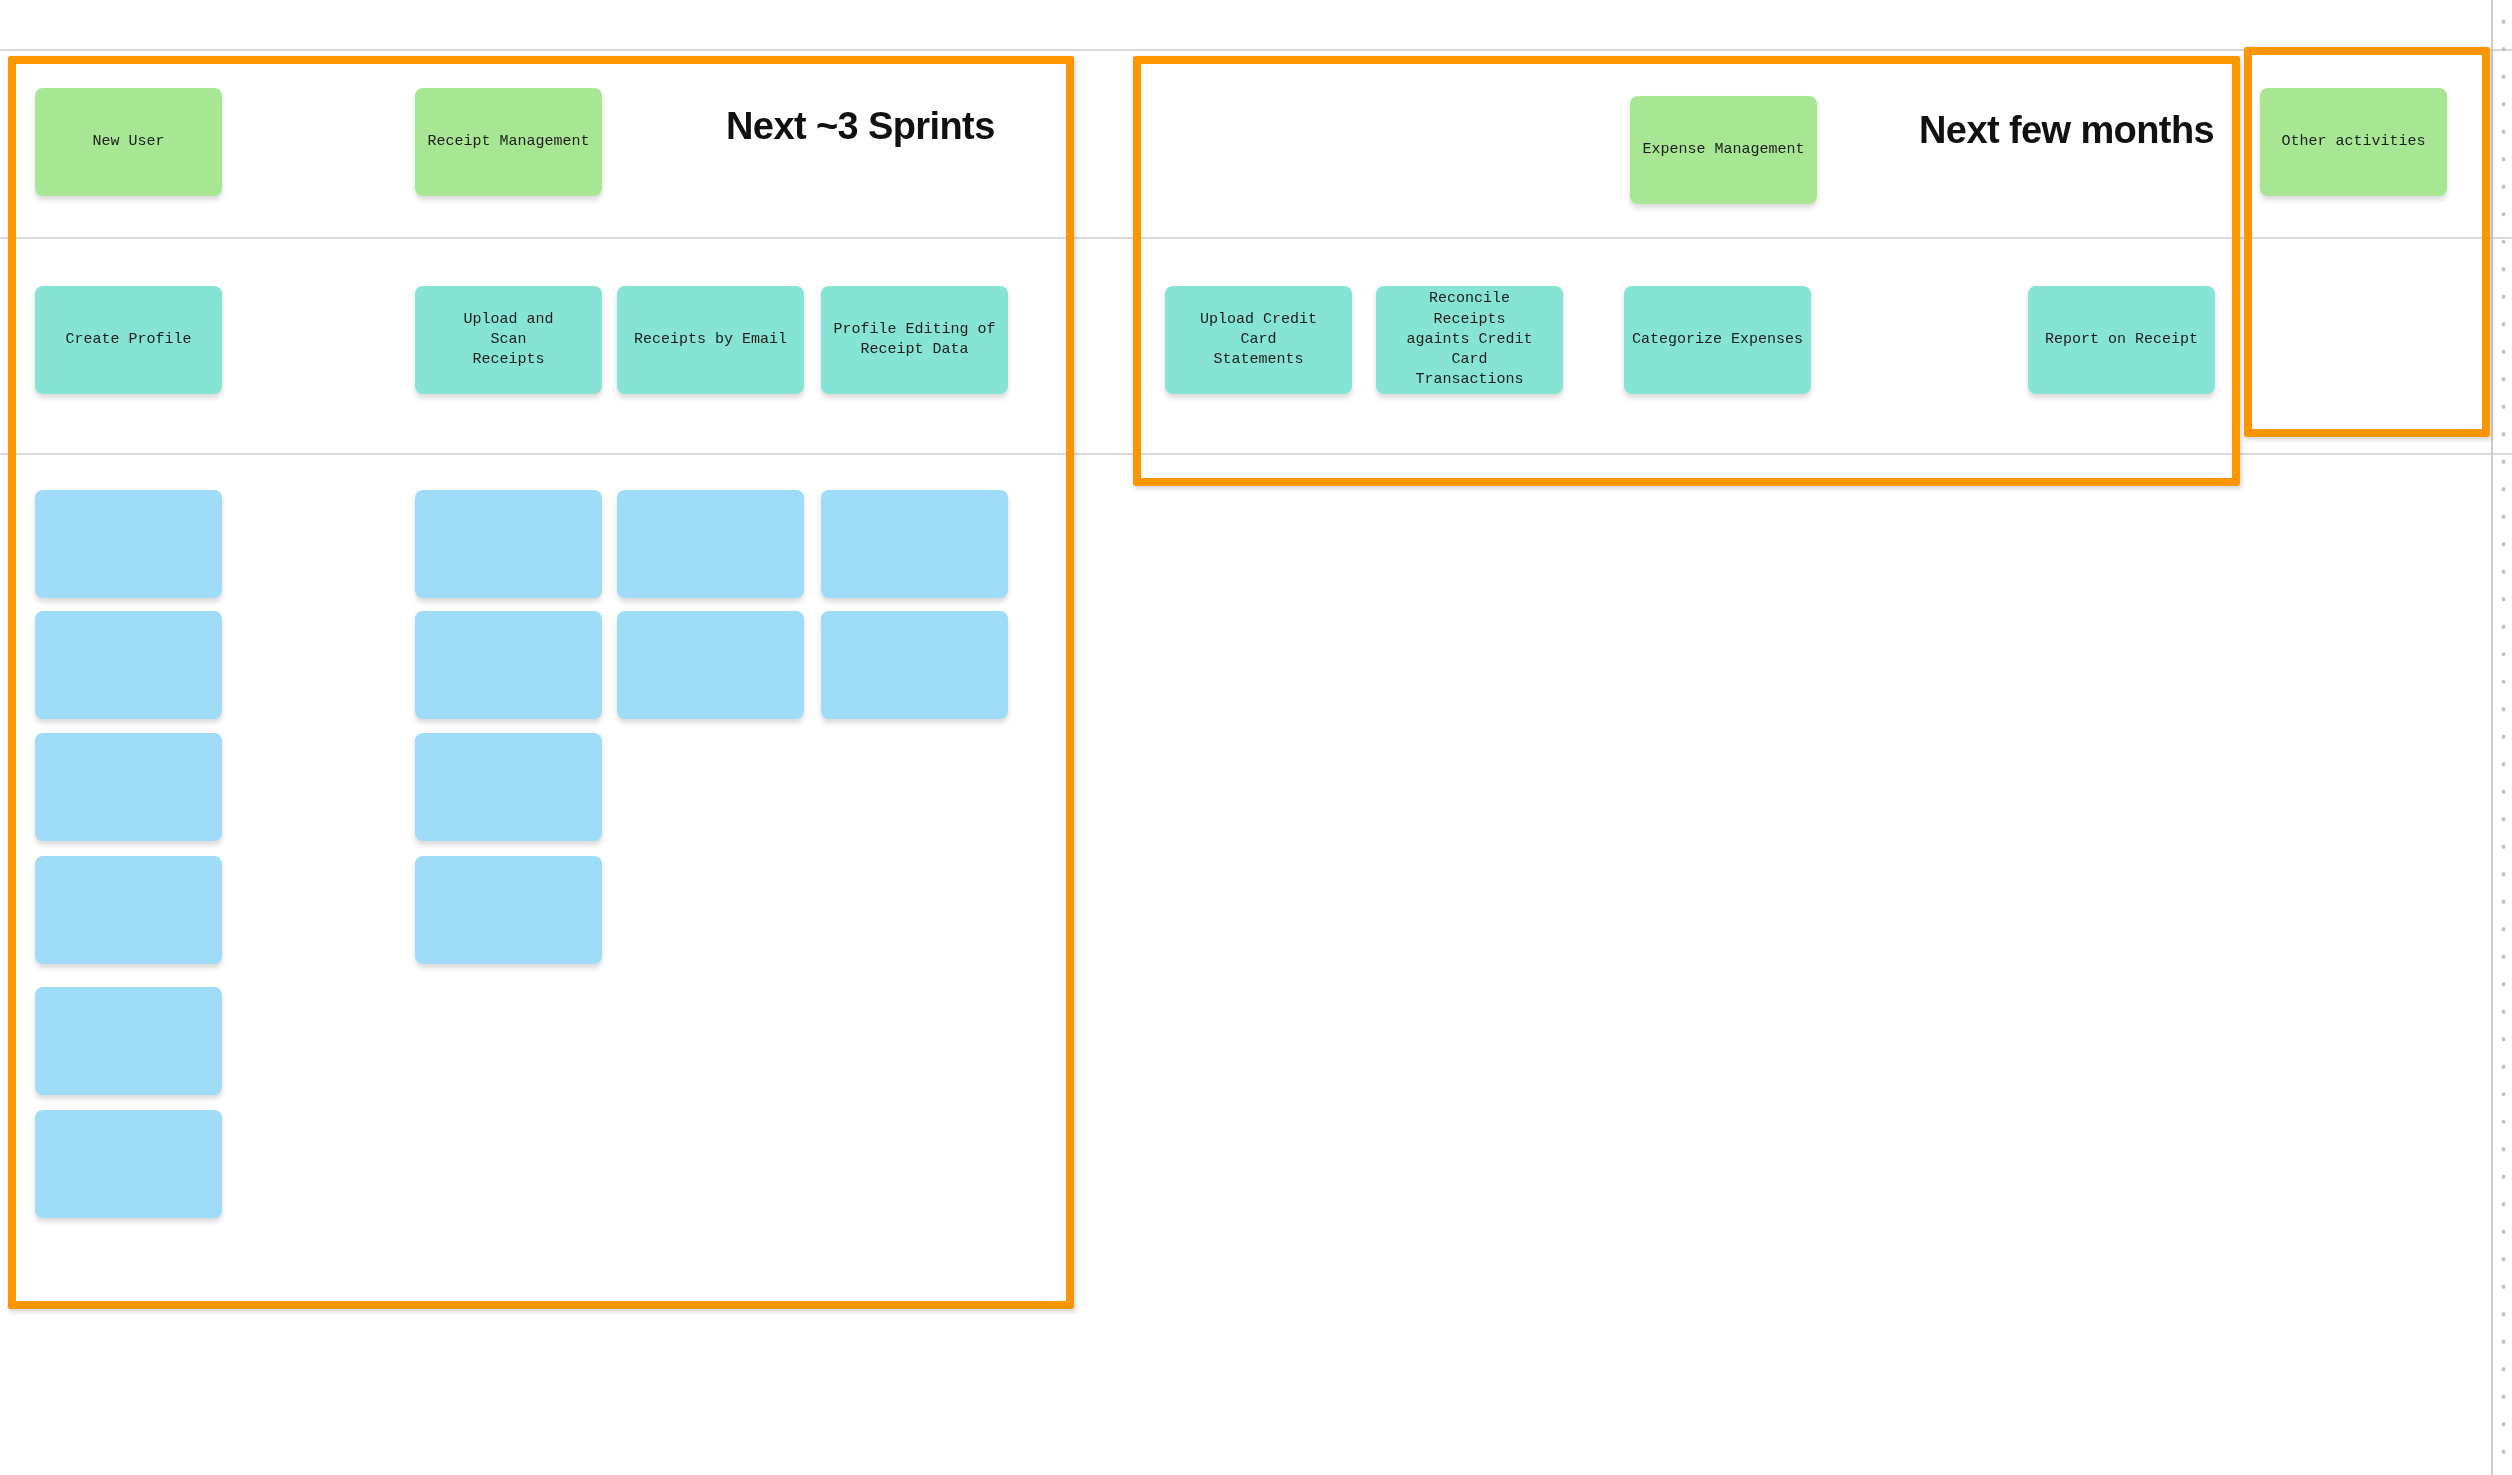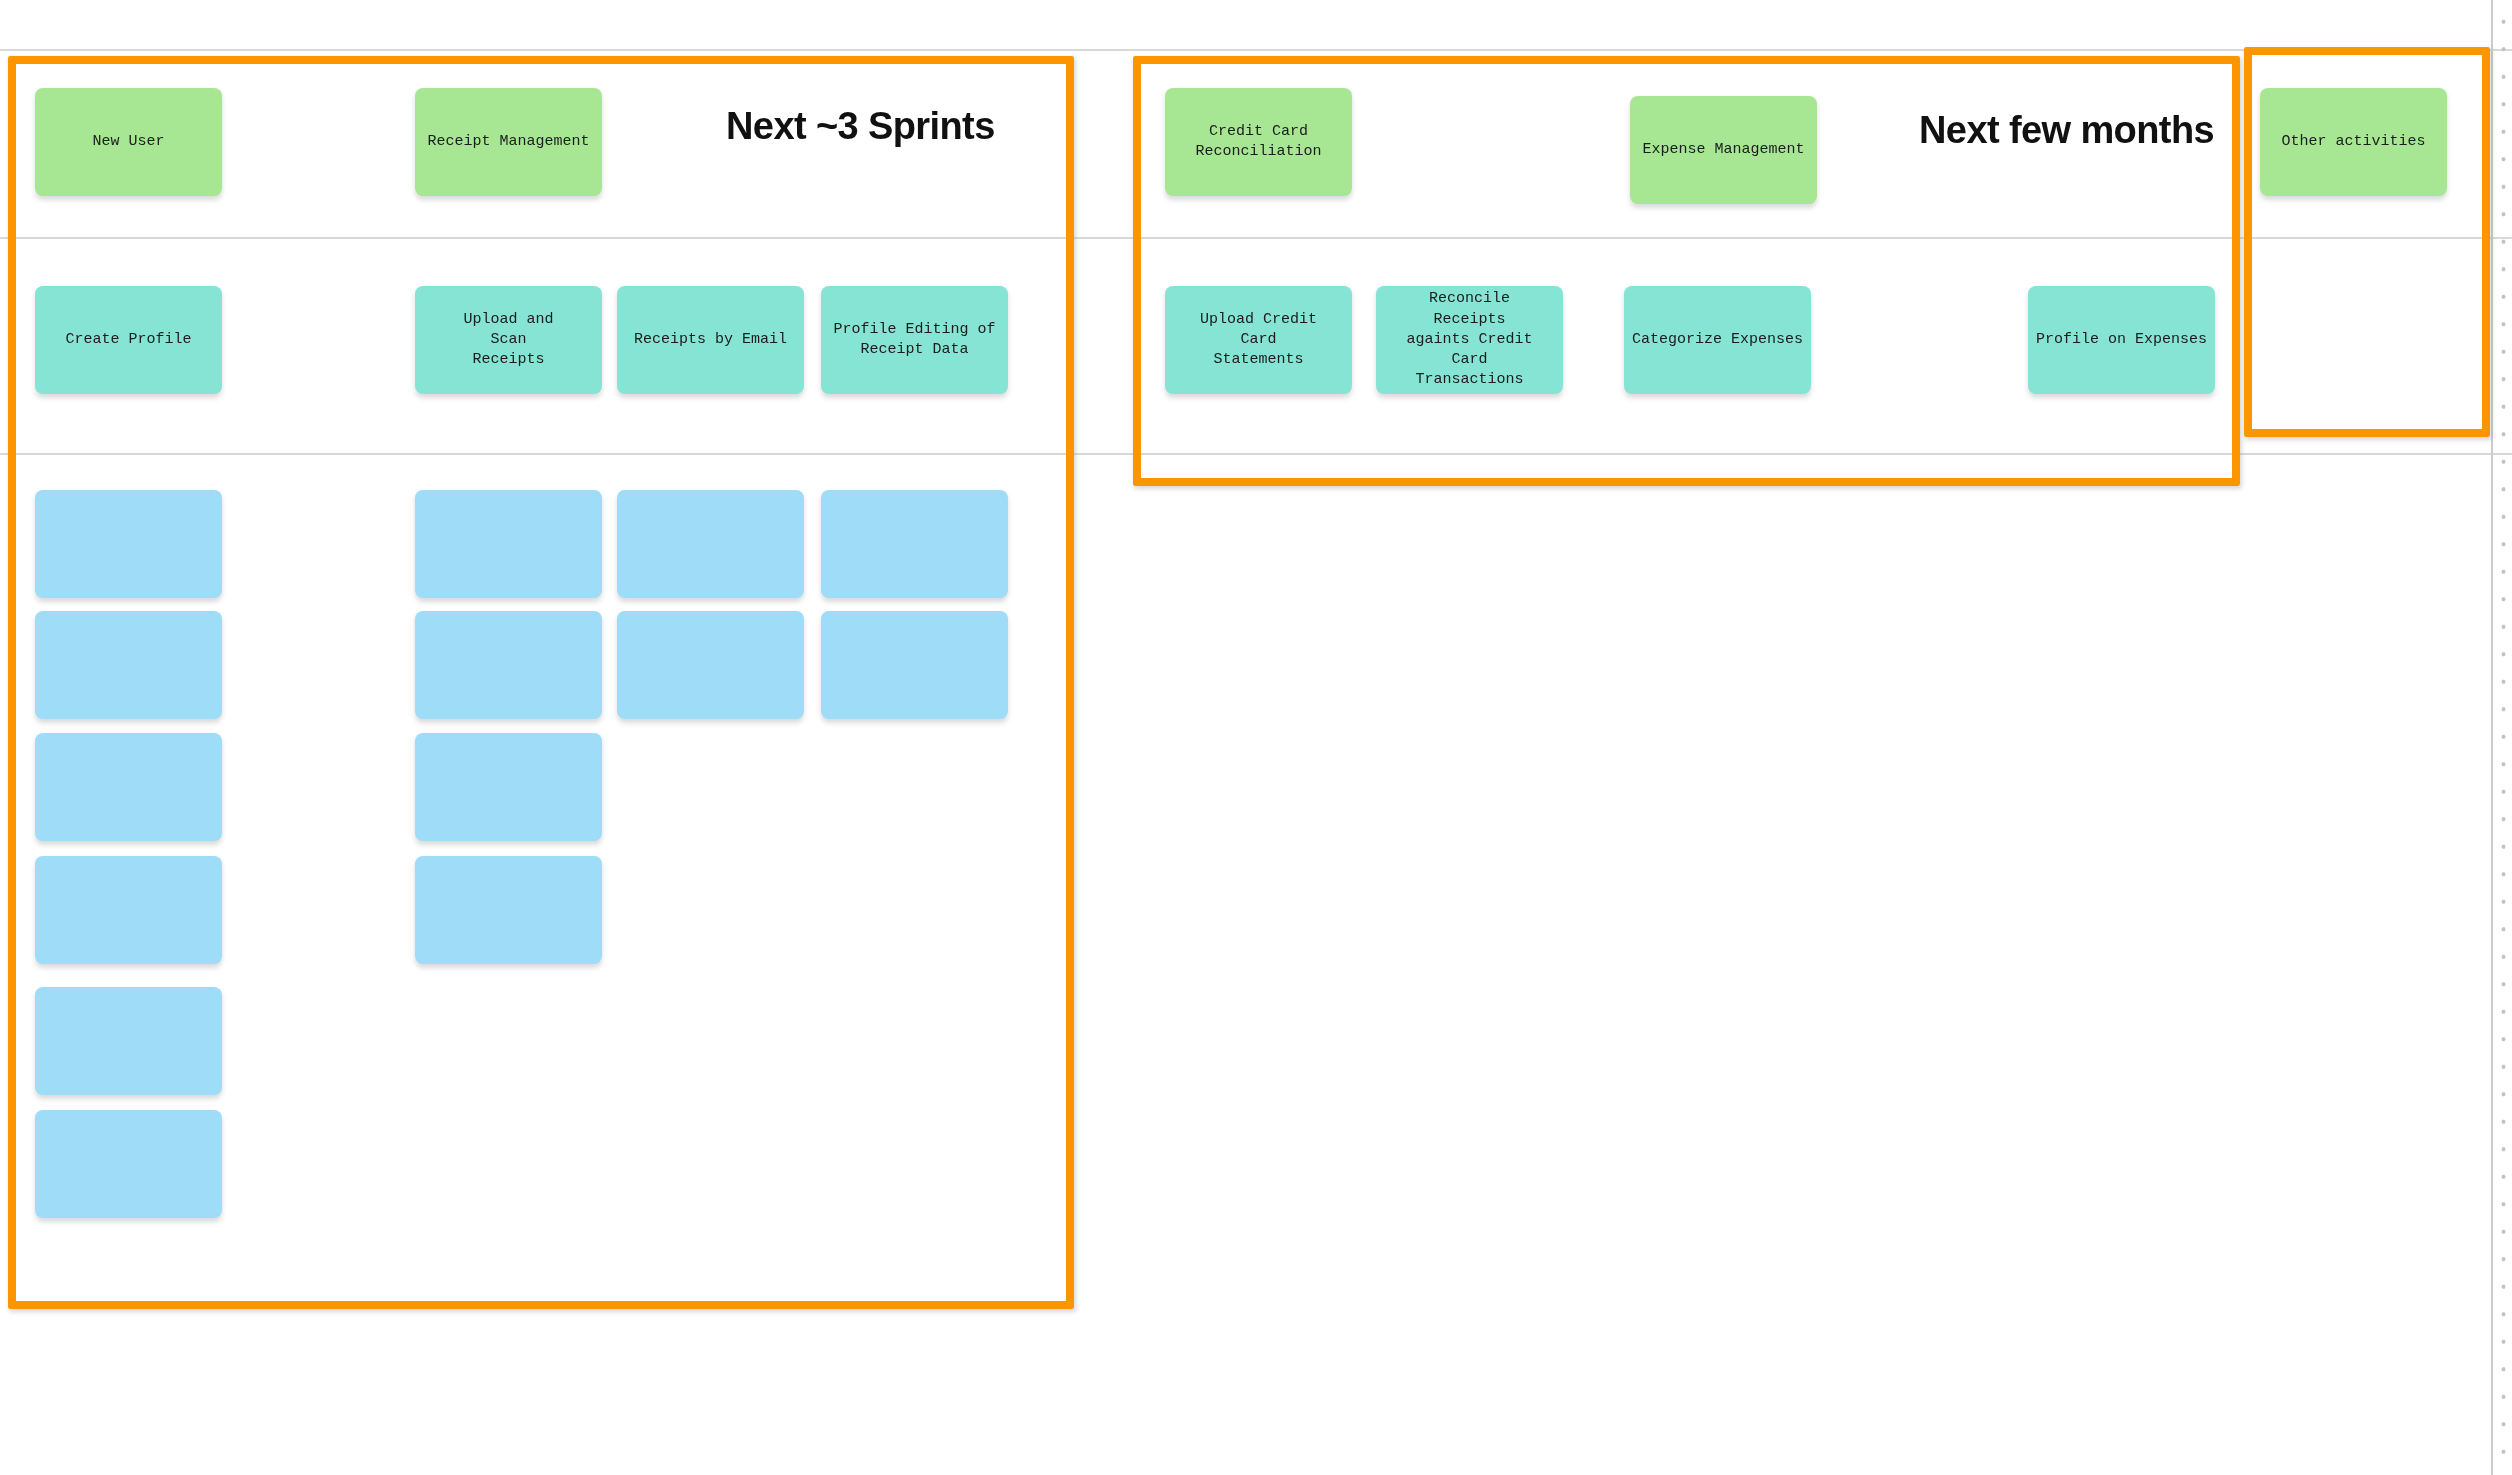--- a/index.html
+++ b/index.html
@@ -107,23 +107,20 @@
 
   <div class="board-title title-lg" style="left:690px;top:105px">Next ~3 Sprints</div>
   <div class="board-title title-lg" style="left:1883px;top:109px">Next few months</div>
 
   <div class="card epic" style="left:35px;top:88px">
     <span>New User</span>
   </div>
   <div class="card epic" style="left:415px;top:88px">
     <span>Receipt Management</span>
   </div>
-  <div class="card epic" style="left:1165px;top:88px">
-    <span>Credit Card Reconciliation</span>
-  </div>
   <div class="card epic" style="left:1630px;top:96px">
     <span>Expense Management</span>
   </div>
   <div class="card epic" style="left:2260px;top:88px">
     <span>Other activities</span>
   </div>
 
   <div class="card feature" style="left:35px;top:286px">
     <span>Create Profile</span>
   </div>
@@ -139,21 +136,21 @@
   <div class="card feature w235" style="left:1165px;top:286px">
     <span>Upload Credit Card Statements</span>
   </div>
   <div class="card feature w240" style="left:1376px;top:286px">
     <span>Reconcile Receipts againts Credit Card Transactions</span>
   </div>
   <div class="card feature" style="left:1624px;top:286px">
     <span>Categorize Expenses</span>
   </div>
   <div class="card feature" style="left:2028px;top:286px">
-    <span>Profile on Expenses</span>
+    <span>Report on Receipt</span>
   </div>
 
   <div class="card story" style="left:35px;top:490px"></div>
   <div class="card story" style="left:35px;top:611px"></div>
   <div class="card story" style="left:35px;top:733px"></div>
   <div class="card story" style="left:35px;top:856px"></div>
   <div class="card story" style="left:35px;top:987px"></div>
   <div class="card story" style="left:35px;top:1110px"></div>
 
   <div class="card story" style="left:415px;top:490px"></div>

